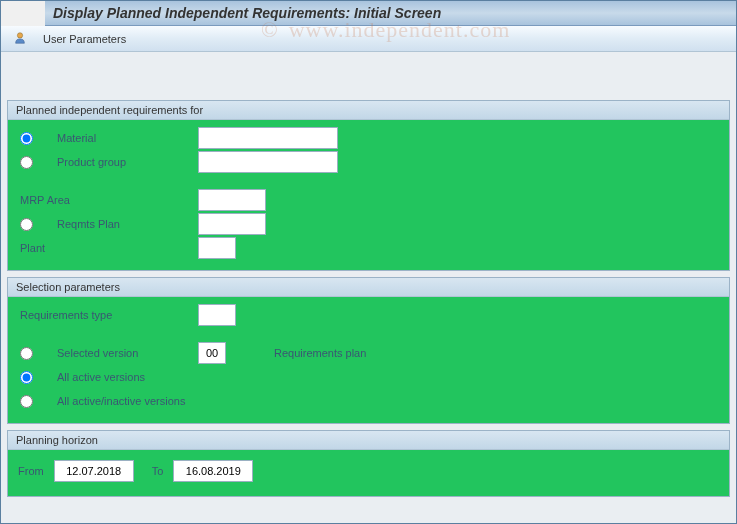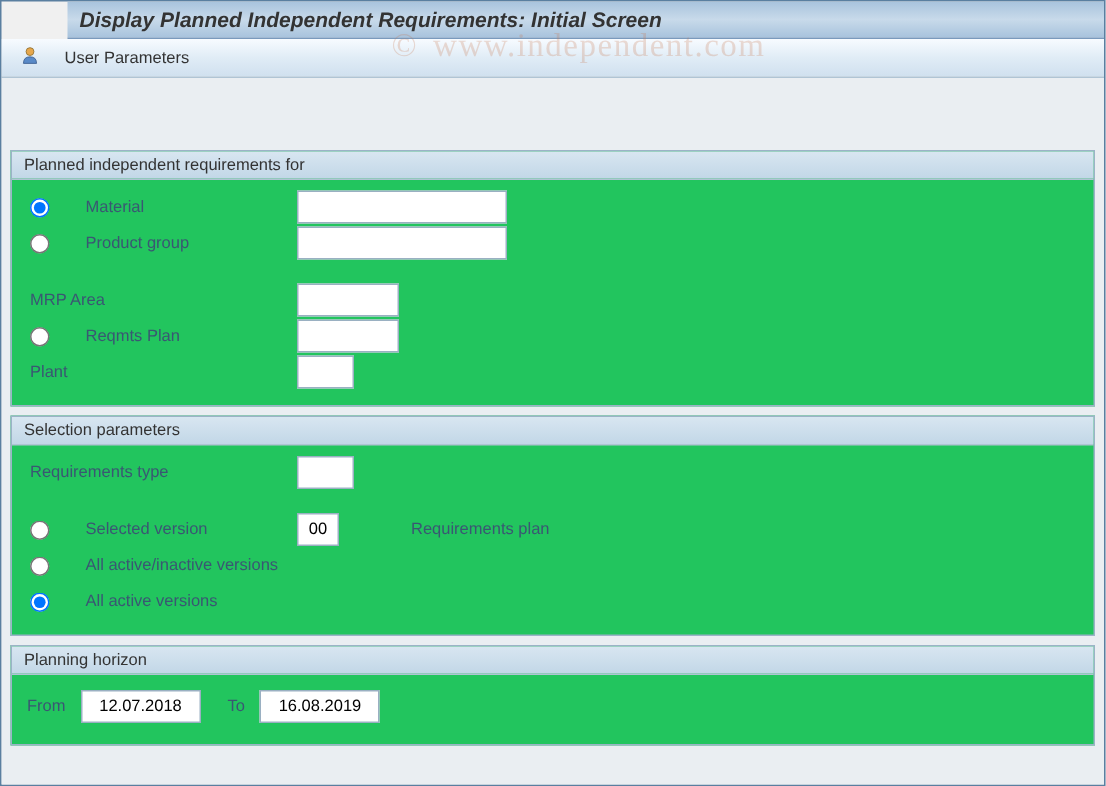--- a/index.html
+++ b/index.html
@@ -216,28 +216,28 @@
       <div class="field-row gap-top">
         <div class="radio-cell">
           <input type="radio" name="sel_ver" style="">
           <span class="radio-label">Selected version</span>
         </div>
         <input type="text" class="inp-tiny" value="00" style="">
         <span class="inline-label">Requirements plan</span>
       </div>
       <div class="field-row">
         <div class="radio-cell" style="width:260px;">
+          <input type="radio" name="sel_ver" checked="" style="">
+          <span class="radio-label">All active versions</span>
+        </div>
+      </div>
+      <div class="field-row">
+        <div class="radio-cell" style="width:260px;">
           <input type="radio" name="sel_ver" style="">
           <span class="radio-label">All active/inactive versions</span>
-        </div>
-      </div>
-      <div class="field-row">
-        <div class="radio-cell" style="width:260px;">
-          <input type="radio" name="sel_ver" checked="" style="">
-          <span class="radio-label">All active versions</span>
         </div>
       </div>
     </div>
   </div>
 
   <div class="group-box">
     <div class="group-title">Planning horizon</div>
     <div class="group-content">
       <div class="planning-row">
         <span class="from-to-label">From</span>

